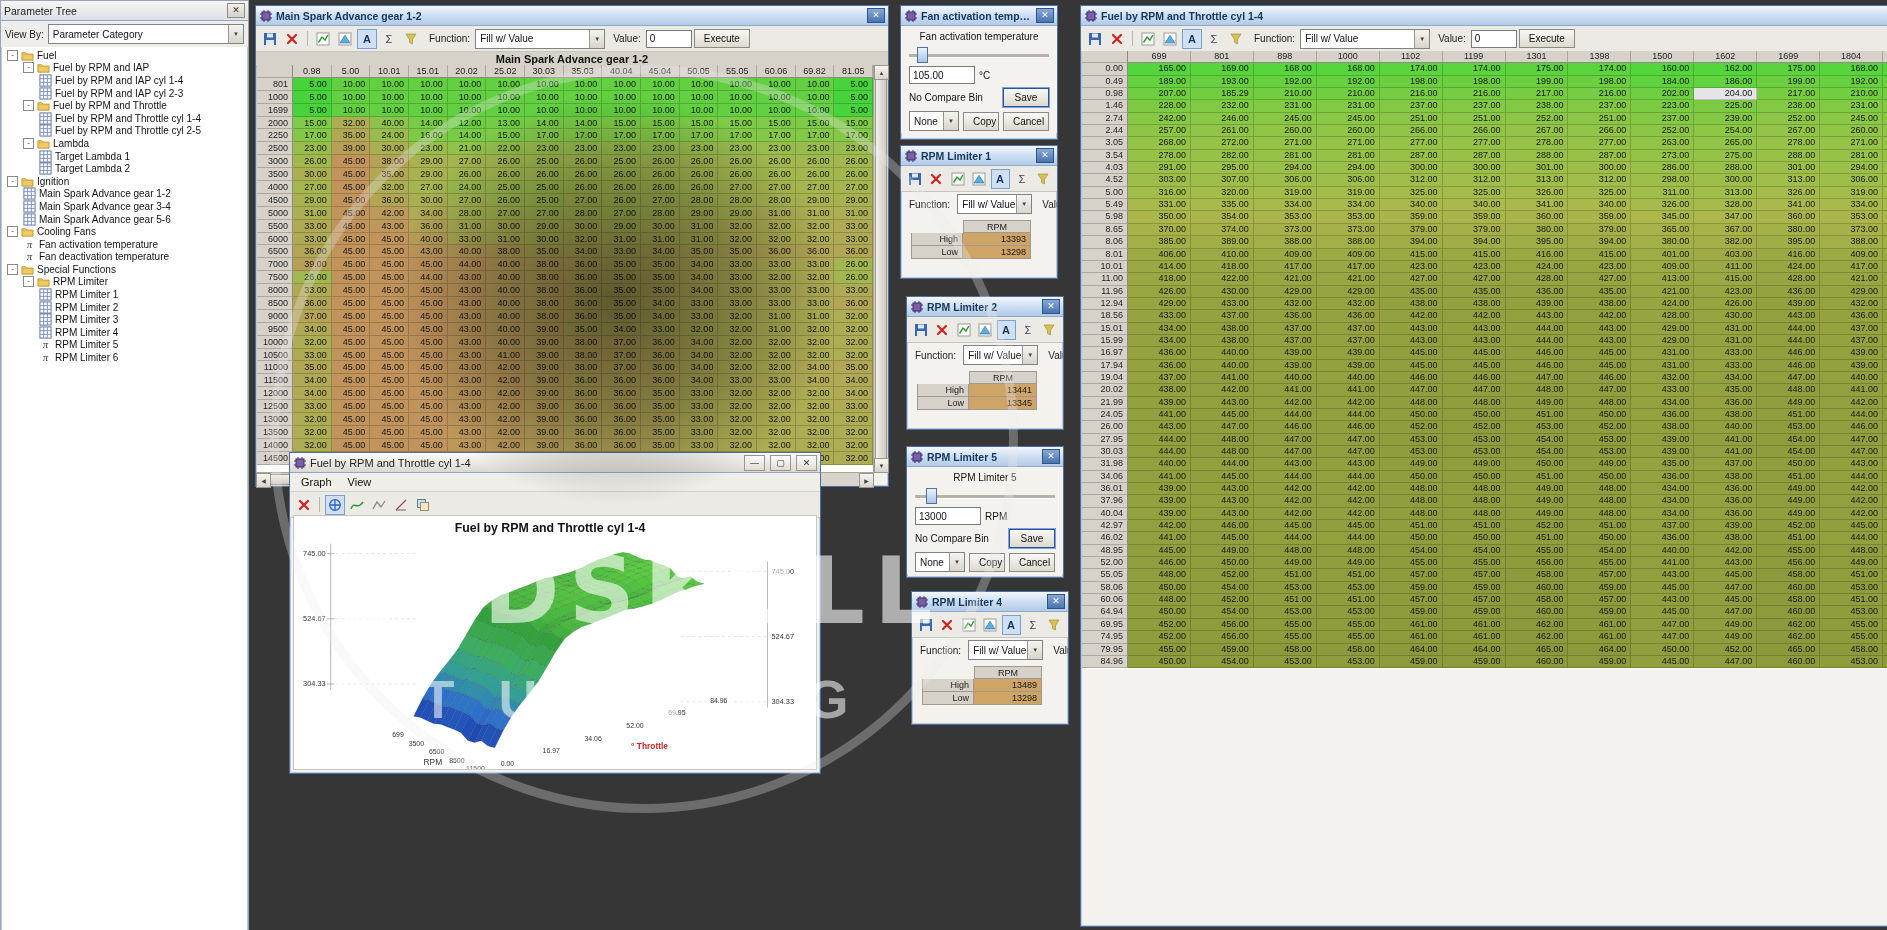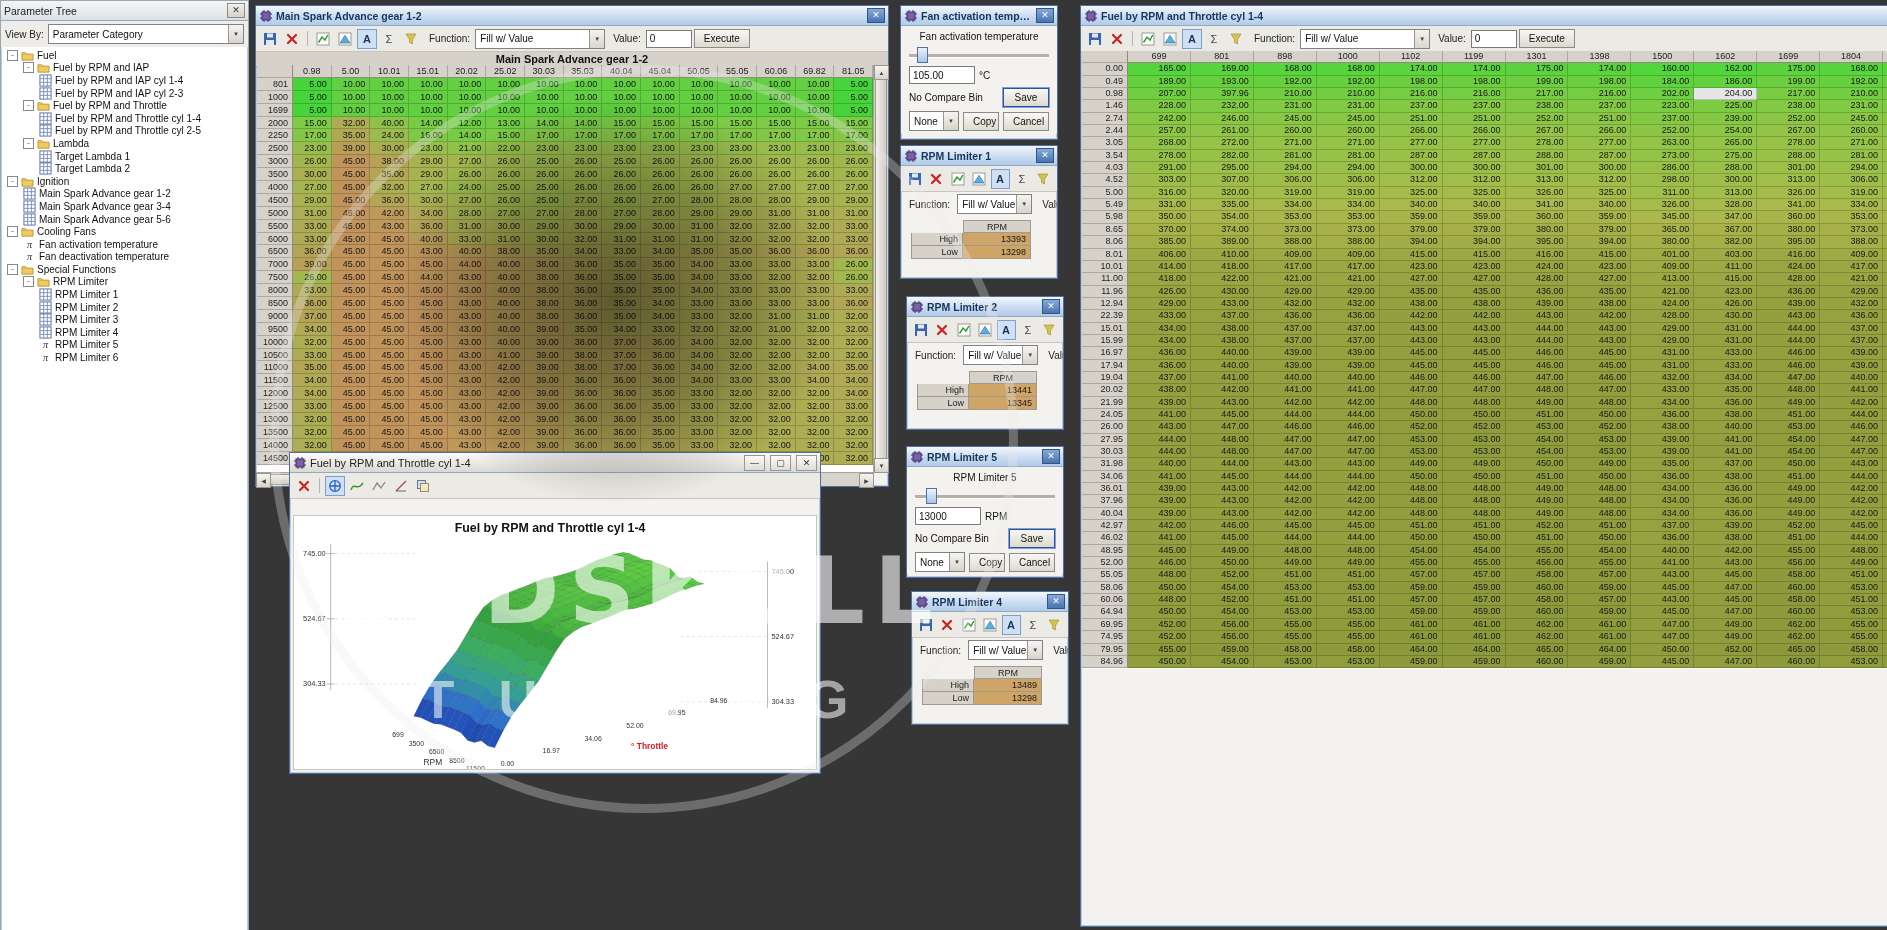--- a/index.html
+++ b/index.html
@@ -986,20 +986,24 @@
       <span class="t-icon">
           <svg viewBox="0 0 14 14">
             <rect x="3" y="3" width="8" height="8" fill="#7a5fa8" stroke="#3c2d66"></rect>
             <path d="M5 1v2M9 1v2M5 11v2M9 11v2M1 5h2M1 9h2M11 5h2M11 9h2" stroke="#3c2d66" stroke-width="1"></path>
           </svg>
         </span>
       <span class="t-text">Fuel by RPM and Throttle cyl 1-4</span>
       <span class="wbtn">—</span>
       <span class="wbtn">▢</span>
       <span class="wbtn">✕</span>
+    </div>
+    <div class="menubar">
+      <span class="menu-item">Graph</span>
+      <span class="menu-item">View</span>
     </div>
     <div class="toolbar">
       <span class="tbi">
           <svg viewBox="0 0 14 14">
             <path d="M3 3 L11 11 M11 3 L3 11" stroke="#cc2222" stroke-width="2.2" stroke-linecap="round"></path>
           </svg>
         </span>
       <span class="tb-sep"></span>
       <span class="tbi pressed">
           <svg viewBox="0 0 14 14">
@@ -1755,21 +1759,21 @@
           <div class="hg-cell" style="background:rgb(107,207,64)">198.00</div>
           <div class="hg-cell" style="background:rgb(97,210,63)">184.00</div>
           <div class="hg-cell" style="background:rgb(99,210,63)">186.00</div>
           <div class="hg-cell" style="background:rgb(107,207,64)">199.00</div>
           <div class="hg-cell" style="background:rgb(103,208,63)">192.00</div>
           <div class="hg-cell" style="background:rgb(105,208,64)">195.00</div>
         </div>
         <div class="hg-row">
           <div class="hg-rh">0.98</div>
           <div class="hg-cell" style="background:rgb(112,206,65)">207.00</div>
-          <div class="hg-cell" style="background:rgb(115,205,65)">397.96</div>
+          <div class="hg-cell" style="background:rgb(115,205,65)">185.29</div>
           <div class="hg-cell" style="background:rgb(114,205,65)">210.00</div>
           <div class="hg-cell" style="background:rgb(114,205,65)">210.00</div>
           <div class="hg-cell" style="background:rgb(118,204,66)">216.00</div>
           <div class="hg-cell" style="background:rgb(118,204,66)">216.00</div>
           <div class="hg-cell" style="background:rgb(119,204,66)">217.00</div>
           <div class="hg-cell" style="background:rgb(118,204,66)">216.00</div>
           <div class="hg-cell" style="background:rgb(109,207,65)">202.00</div>
           <div class="hg-cell" style="background:#e5e5e5">204.00</div>
           <div class="hg-cell" style="background:rgb(119,204,66)">217.00</div>
           <div class="hg-cell" style="background:rgb(114,205,65)">210.00</div>
@@ -2041,21 +2045,21 @@
           <div class="hg-cell" style="background:rgb(148,161,63)">438.00</div>
           <div class="hg-cell" style="background:rgb(148,161,63)">439.00</div>
           <div class="hg-cell" style="background:rgb(148,161,63)">438.00</div>
           <div class="hg-cell" style="background:rgb(153,165,65)">424.00</div>
           <div class="hg-cell" style="background:rgb(152,165,65)">426.00</div>
           <div class="hg-cell" style="background:rgb(148,161,63)">439.00</div>
           <div class="hg-cell" style="background:rgb(150,163,64)">432.00</div>
           <div class="hg-cell" style="background:rgb(149,162,64)">435.00</div>
         </div>
         <div class="hg-row">
-          <div class="hg-rh">22.39</div>
+          <div class="hg-rh">18.56</div>
           <div class="hg-cell" style="background:rgb(150,163,64)">433.00</div>
           <div class="hg-cell" style="background:rgb(149,162,63)">437.00</div>
           <div class="hg-cell" style="background:rgb(149,162,63)">436.00</div>
           <div class="hg-cell" style="background:rgb(149,162,63)">436.00</div>
           <div class="hg-cell" style="background:rgb(147,160,63)">442.00</div>
           <div class="hg-cell" style="background:rgb(147,160,63)">442.00</div>
           <div class="hg-cell" style="background:rgb(147,160,62)">443.00</div>
           <div class="hg-cell" style="background:rgb(147,160,63)">442.00</div>
           <div class="hg-cell" style="background:rgb(152,164,65)">428.00</div>
           <div class="hg-cell" style="background:rgb(151,164,64)">430.00</div>

